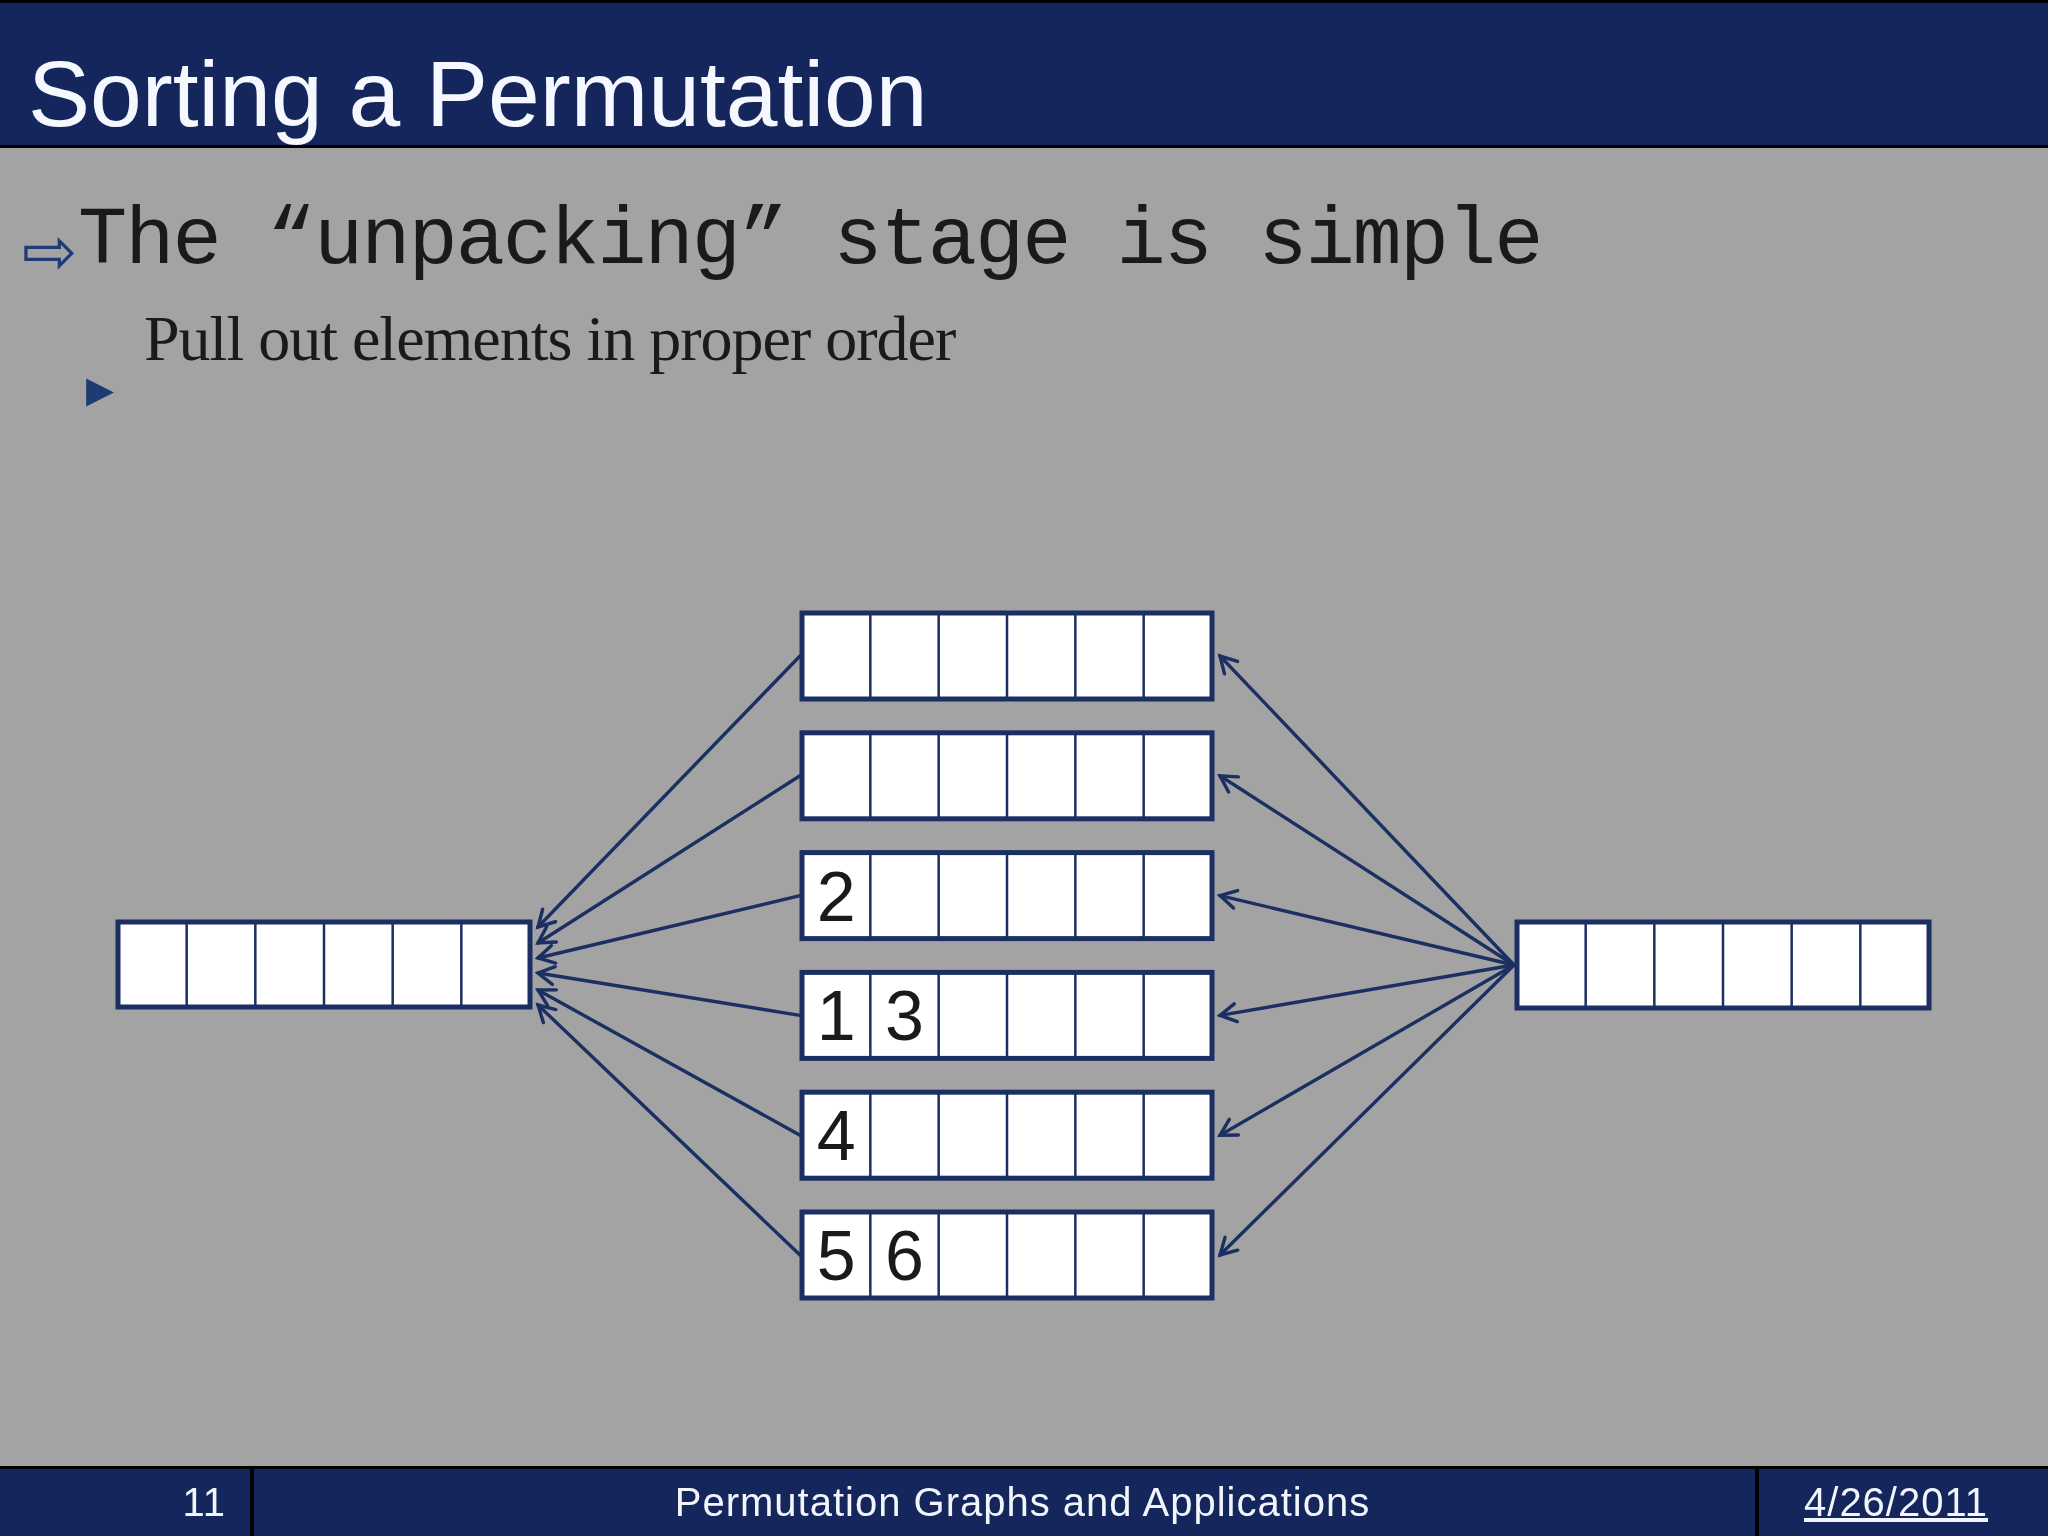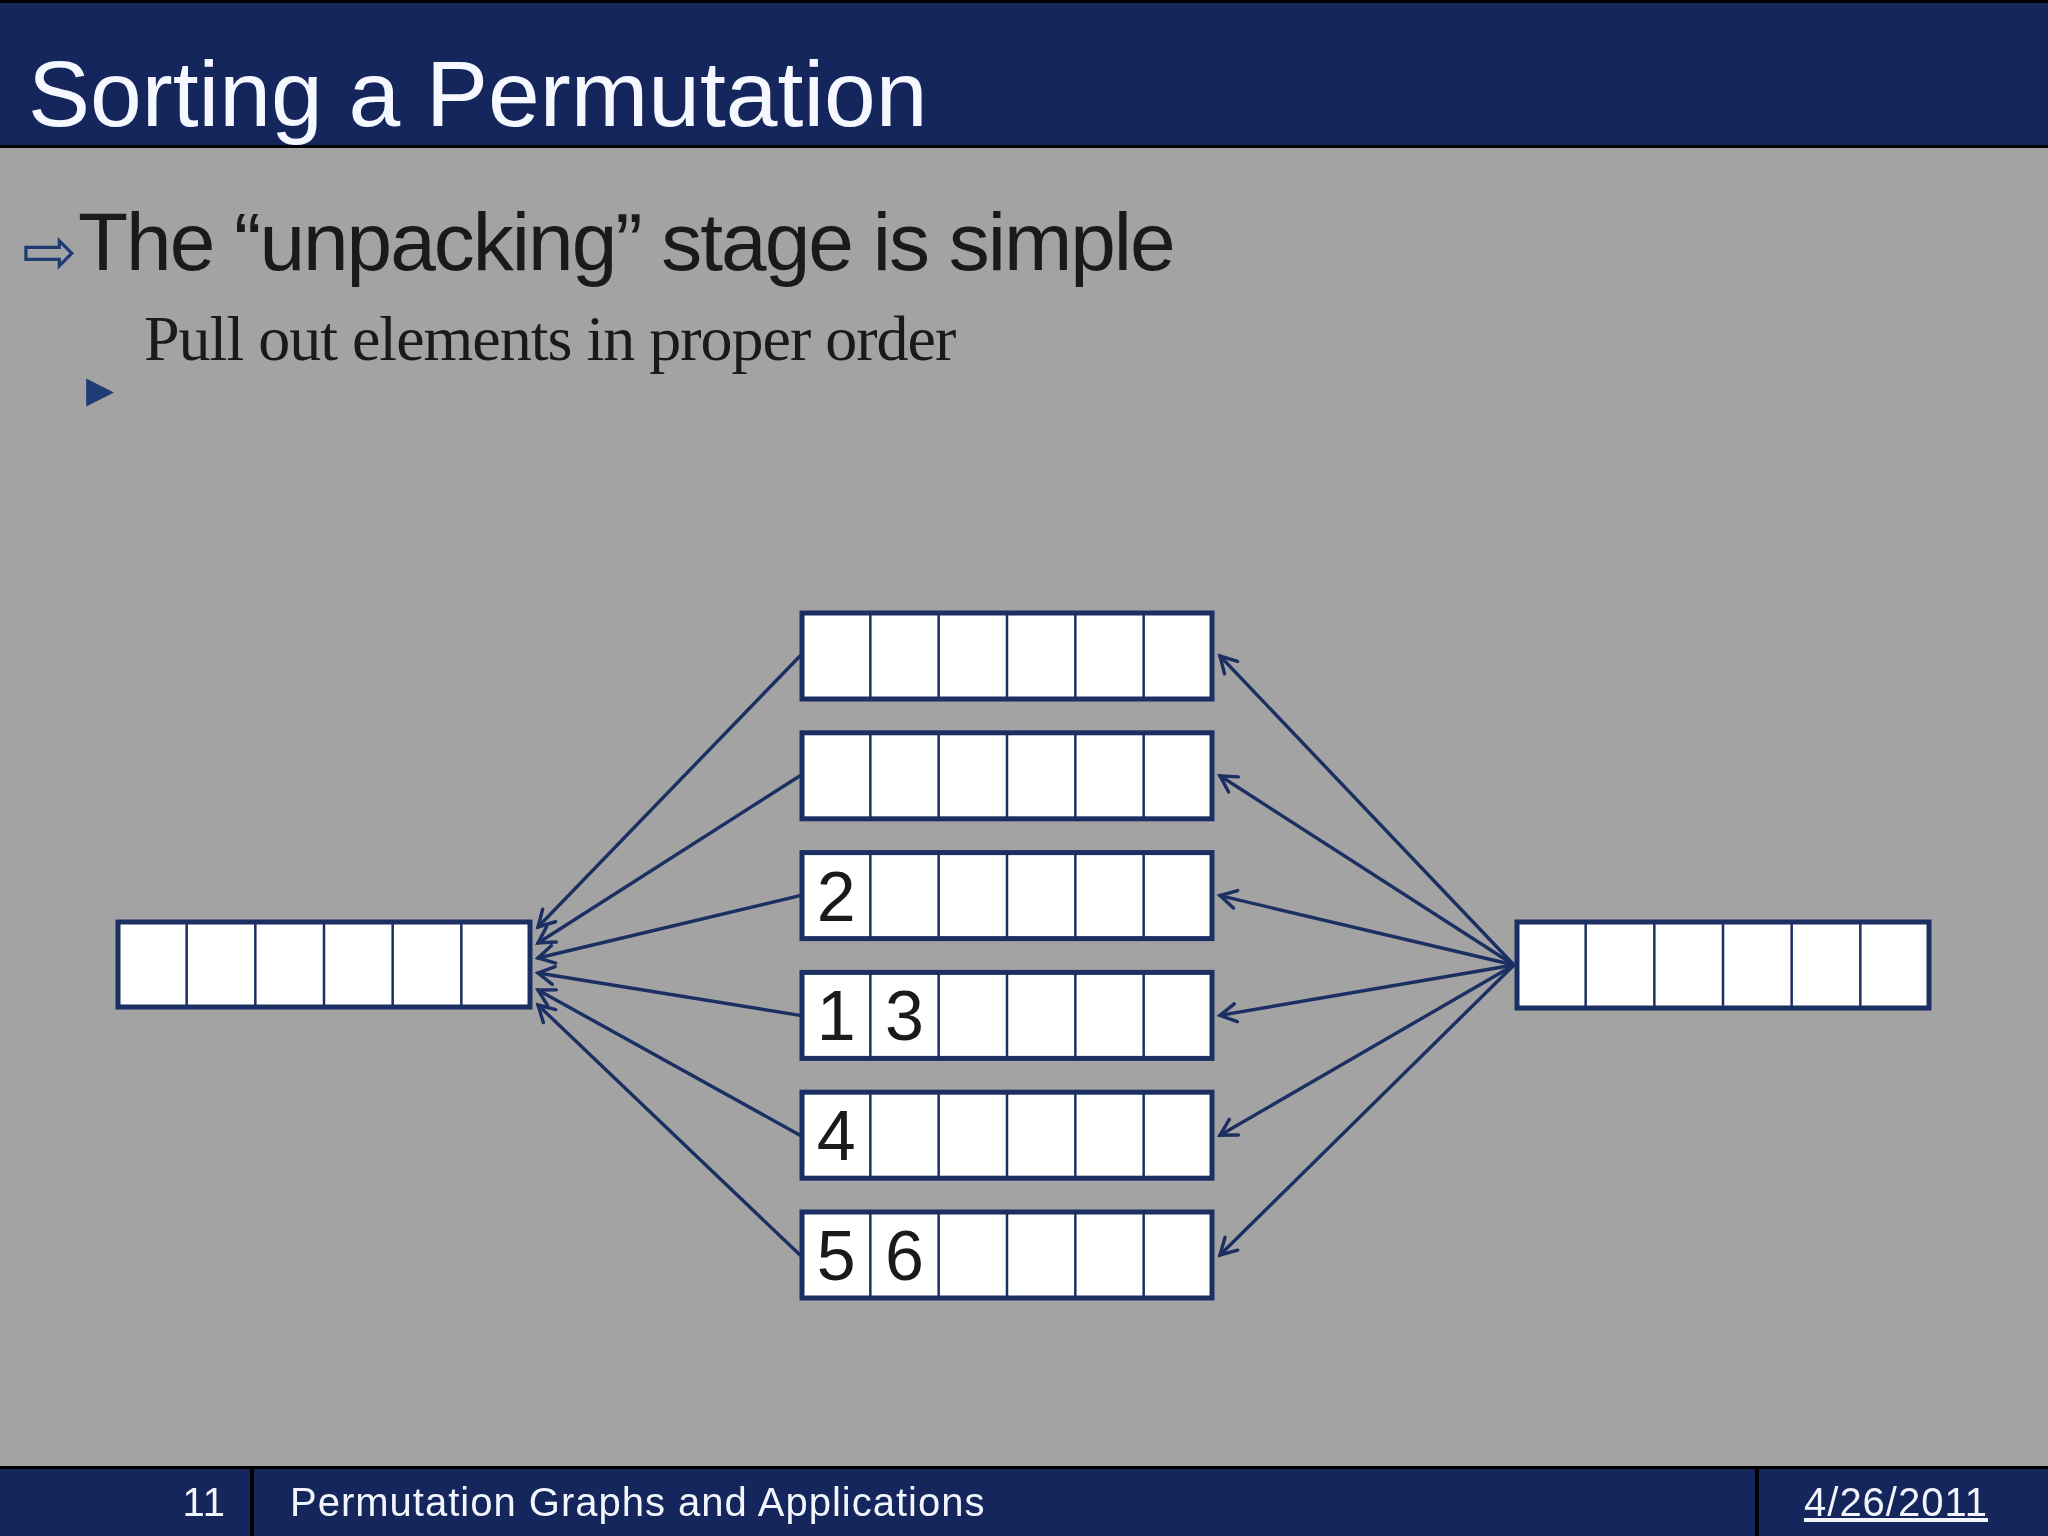--- a/index.html
+++ b/index.html
@@ -17,41 +17,41 @@
     margin:0;font-size:93px;font-weight:400;line-height:1;
     color:#f5f8ff;letter-spacing:0px;white-space:nowrap;
   }
   
   .bullet-icon{
     position:absolute;left:22px;top:218px;font-size:66px;line-height:1;
     color:var(--accent);
   }
   .bullet-text{
     position:absolute;left:78px;top:201px;font-size:82px;line-height:1;
-    color:var(--ink);letter-spacing:-2px;white-space:nowrap;
+    color:var(--ink);letter-spacing:-2px;white-space:nowrap;font-family:Liberation Mono, monospace;
   }
   .subbullet-icon{
     position:absolute;left:86px;top:360px;font-size:56px;line-height:1;
     color:var(--accent);
   }
   .subbullet-text{
     position:absolute;left:144px;top:307px;font-size:64px;line-height:1;
     color:var(--ink);letter-spacing:-1px;white-space:nowrap;font-family:Liberation Serif, serif;
   }
   
   #diagram{position:absolute;left:0;top:0;width:2048px;height:1536px;}
   
   .footer{
     position:absolute;left:0;top:1466px;width:2048px;height:70px;
     background:var(--navy);border-top:3px solid #000;box-sizing:border-box;
     display:flex;color:#f2f5fc;font-size:40px;
   }
   .footer .cell{display:flex;align-items:center;box-sizing:border-box;}
   .footer .cell-page{width:254px;justify-content:flex-end;padding-right:24px;border-right:4px solid #000;}
-  .footer .cell-center{flex:1;justify-content:flex-start;padding-left:36px;}
+  .footer .cell-center{flex:1;justify-content:center;padding-left:36px;}
   .footer .cell-date{width:293px;justify-content:flex-end;padding-right:60px;border-left:4px solid #000;text-decoration:underline;}
   .footer span{white-space:nowrap;letter-spacing:1px;}
 </style>
 </head>
 <body>
 
 <div class="slide" style="--navy: #14265C; --accent: #1F3B73; --ink: #1A1A1A;">
 
   <div class="titlebar">
     <h1>Sorting a Permutation</h1>

